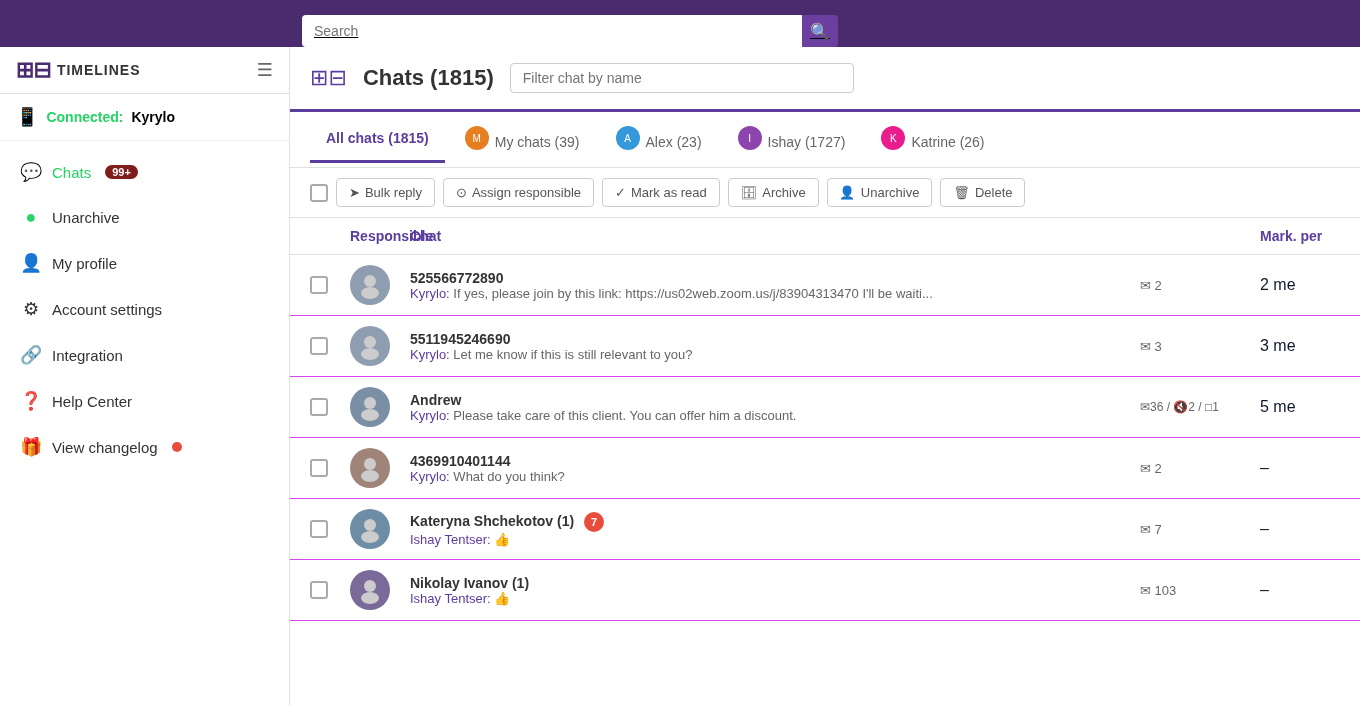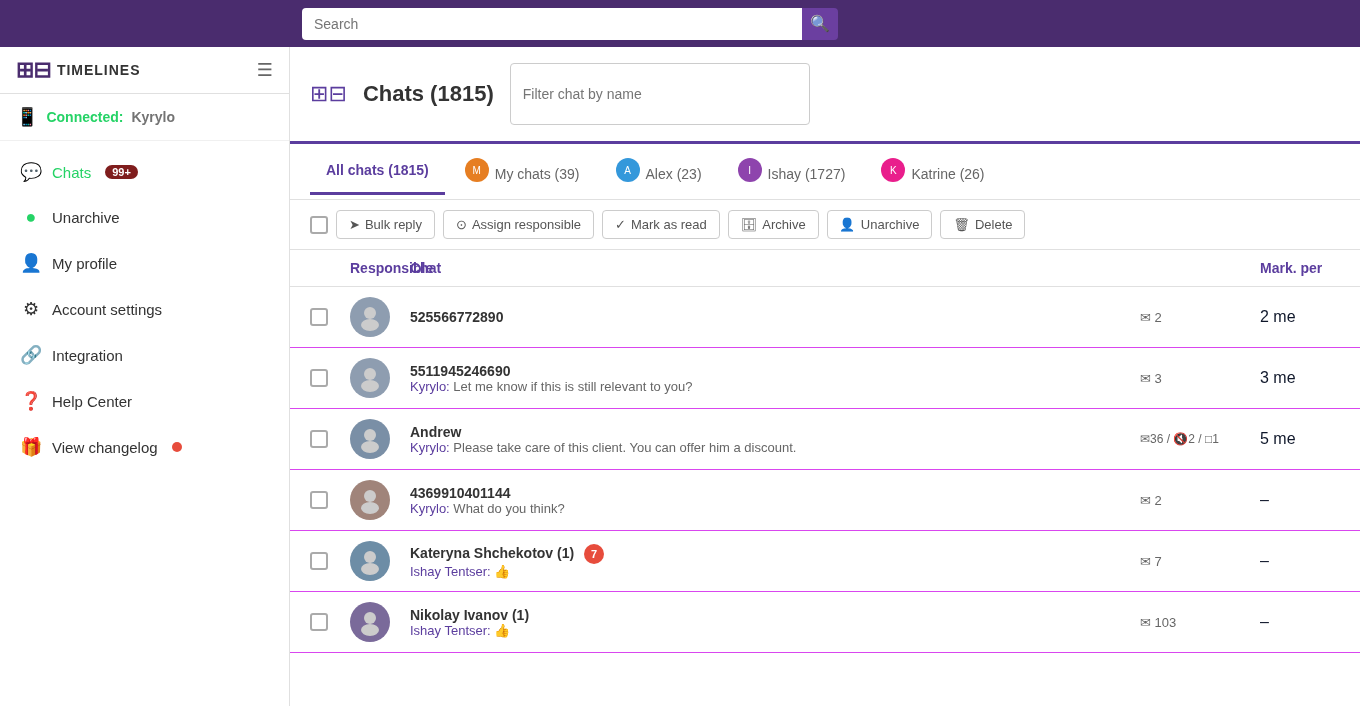--- a/index.html
+++ b/index.html
@@ -3,23 +3,24 @@
   <meta charset="utf-8">
   <style>
     * { box-sizing: border-box; margin: 0; padding: 0; }
     body { font-family: -apple-system, BlinkMacSystemFont, 'Segoe UI', sans-serif; font-size: 14px; background: #f5f5f5; display: flex; flex-direction: column; height: 706px; overflow: hidden; }
 
     
     .top-nav {
       background: #4a2c6e;
       height: 47px;
       display: flex;
-      align-items: center;
+      align-items: flex-end;
       padding: 0 12px;
       flex-shrink: 0;
+      text-decoration: underline;
     }
     .search-wrapper {
       display: flex;
       align-items: center;
       margin-left: 290px;
       flex: 1;
     }
     .search-input {
       width: 500px;
       height: 32px;
@@ -100,21 +101,21 @@
     .whatsapp-icon-sm {
       color: #25d366;
       font-size: 18px;
     }
     .connected-label {
       color: #25d366;
       font-weight: 600;
       font-size: 14px;
     }
     .connected-name {
-      color: #737373;
+      color: #000000;
       font-weight: 600;
       text-align: right;
     }
 
     
     .nav-items { flex: 1; padding: 8px 0; }
     .nav-item {
       display: flex;
       align-items: center;
       padding: 12px 20px;
@@ -169,23 +170,23 @@
       color: #5b3d9e;
     }
     .page-title-text {
       font-size: 22px;
       font-weight: 600;
       color: #333;
     }
     .filter-input {
       border: 1px solid #ccc;
       border-radius: 4px;
-      padding: 22px 12px;
-      font-size: 14px;
-      width: 300px;
+      padding: 6px 12px;
+      font-size: 14px;
+      width: 344px;
       outline: none;
       color: #999;
     }
 
     
     .tabs-row {
       background: #fff;
       display: flex;
       align-items: center;
       padding: 0 20px;
@@ -465,20 +466,24 @@
       <div class="chat-row">
         <div class="checkbox-placeholder"></div>
         <div class="avatar-circle" style="background:#8e9db0;">
           <svg width="28" height="28" viewBox="0 0 28 28">
               <circle cx="14" cy="10" r="6" fill="#ccc"></circle>
               <ellipse cx="14" cy="22" rx="9" ry="6" fill="#ccc"></ellipse>
             </svg>
         </div>
         <div>
           <div class="chat-name">525566772890</div>
+          <div class="chat-preview">
+            <span class="sender">Kyrylo:</span>
+            <span class="message"> If yes, please join by this link: https://us02web.zoom.us/j/83904313470 I'll be waiti...</span>
+          </div>
         </div>
         <div class="msg-count">✉ 2</div>
         <div class="time-col">2 me</div>
       </div>
 
       <div class="chat-row">
         <div class="checkbox-placeholder"></div>
         <div class="avatar-circle" style="background:#8e9db0;">
           <svg width="28" height="28" viewBox="0 0 28 28">
               <circle cx="14" cy="10" r="6" fill="#ccc"></circle>

